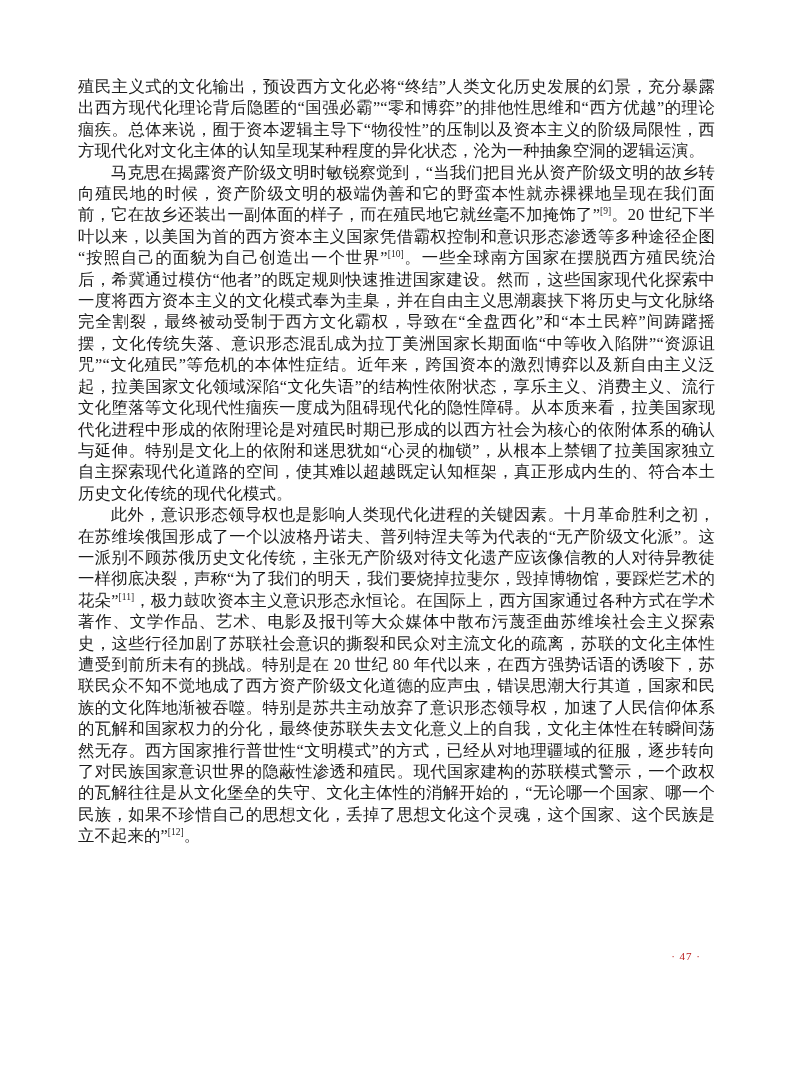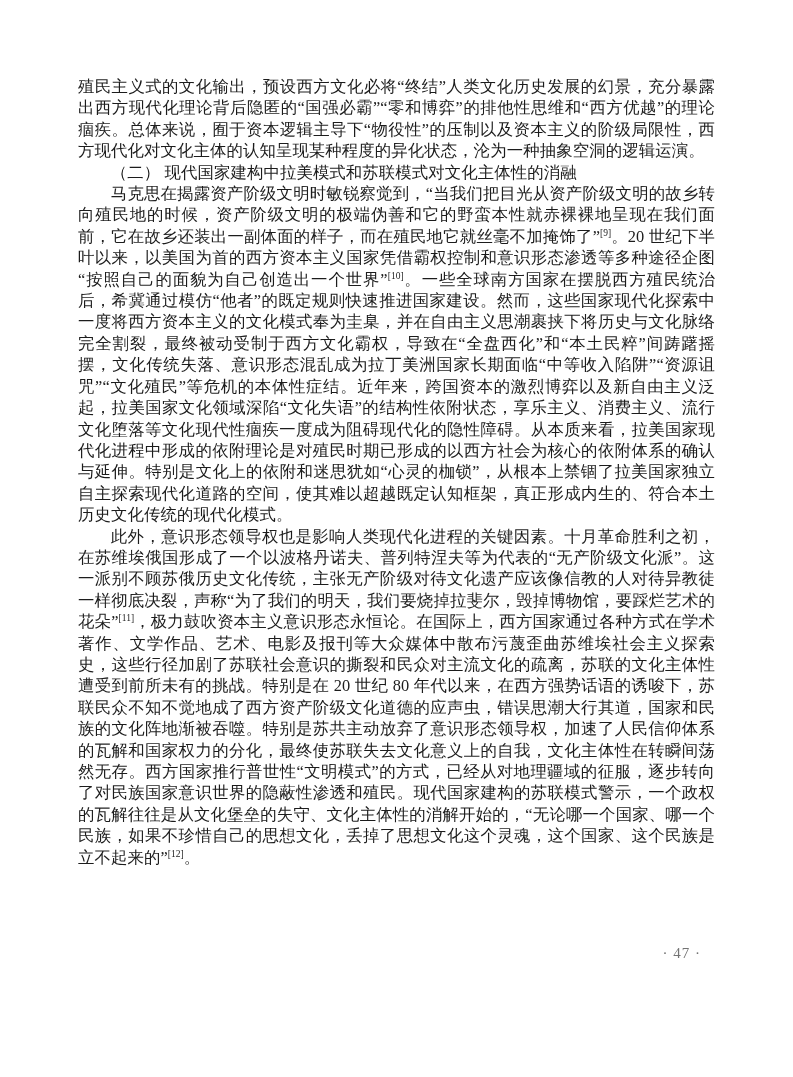--- a/index.html
+++ b/index.html
@@ -37,29 +37,28 @@
   sup.fnref {
     font-size: 9.5px;
     line-height: 0;
     vertical-align: super;
     letter-spacing: 0;
   }
   .page-number {
     position: absolute;
     right: 92px;
     bottom: 52px;
-    font-size: 15px;
+    font-size: 11px;
     letter-spacing: 1px;
-    color: #737373;
+    color: #b91c1c;
   }
 </style>
 </head>
 <body>
 
 <div class="page">
   <div class="content" id="doc-content">
       <p class="para no-indent">殖民主义式的文化输出，预设西方文化必将“终结”人类文化历史发展的幻景，充分暴露出西方现代化理论背后隐匿的“国强必霸”“零和博弈”的排他性思维和“西方优越”的理论痼疾。总体来说，囿于资本逻辑主导下“物役性”的压制以及资本主义的阶级局限性，西方现代化对文化主体的认知呈现某种程度的异化状态，沦为一种抽象空洞的逻辑运演。</p>
-      <p class="heading">（二） 现代国家建构中拉美模式和苏联模式对文化主体性的消融</p>
       <p class="para">马克思在揭露资产阶级文明时敏锐察觉到，“当我们把目光从资产阶级文明的故乡转向殖民地的时候，资产阶级文明的极端伪善和它的野蛮本性就赤裸裸地呈现在我们面前，它在故乡还装出一副体面的样子，而在殖民地它就丝毫不加掩饰了”<sup class="fnref">[9]</sup>。20 世纪下半叶以来，以美国为首的西方资本主义国家凭借霸权控制和意识形态渗透等多种途径企图“按照自己的面貌为自己创造出一个世界”<sup class="fnref">[10]</sup>。一些全球南方国家在摆脱西方殖民统治后，希冀通过模仿“他者”的既定规则快速推进国家建设。然而，这些国家现代化探索中一度将西方资本主义的文化模式奉为圭臬，并在自由主义思潮裹挟下将历史与文化脉络完全割裂，最终被动受制于西方文化霸权，导致在“全盘西化”和“本土民粹”间踌躇摇摆，文化传统失落、意识形态混乱成为拉丁美洲国家长期面临“中等收入陷阱”“资源诅咒”“文化殖民”等危机的本体性症结。近年来，跨国资本的激烈博弈以及新自由主义泛起，拉美国家文化领域深陷“文化失语”的结构性依附状态，享乐主义、消费主义、流行文化堕落等文化现代性痼疾一度成为阻碍现代化的隐性障碍。从本质来看，拉美国家现代化进程中形成的依附理论是对殖民时期已形成的以西方社会为核心的依附体系的确认与延伸。特别是文化上的依附和迷思犹如“心灵的枷锁”，从根本上禁锢了拉美国家独立自主探索现代化道路的空间，使其难以超越既定认知框架，真正形成内生的、符合本土历史文化传统的现代化模式。</p>
       <p class="para">此外，意识形态领导权也是影响人类现代化进程的关键因素。十月革命胜利之初，在苏维埃俄国形成了一个以波格丹诺夫、普列特涅夫等为代表的“无产阶级文化派”。这一派别不顾苏俄历史文化传统，主张无产阶级对待文化遗产应该像信教的人对待异教徒一样彻底决裂，声称“为了我们的明天，我们要烧掉拉斐尔，毁掉博物馆，要踩烂艺术的花朵”<sup class="fnref">[11]</sup>，极力鼓吹资本主义意识形态永恒论。在国际上，西方国家通过各种方式在学术著作、文学作品、艺术、电影及报刊等大众媒体中散布污蔑歪曲苏维埃社会主义探索史，这些行径加剧了苏联社会意识的撕裂和民众对主流文化的疏离，苏联的文化主体性遭受到前所未有的挑战。特别是在 20 世纪 80 年代以来，在西方强势话语的诱唆下，苏联民众不知不觉地成了西方资产阶级文化道德的应声虫，错误思潮大行其道，国家和民族的文化阵地渐被吞噬。特别是苏共主动放弃了意识形态领导权，加速了人民信仰体系的瓦解和国家权力的分化，最终使苏联失去文化意义上的自我，文化主体性在转瞬间荡然无存。西方国家推行普世性“文明模式”的方式，已经从对地理疆域的征服，逐步转向了对民族国家意识世界的隐蔽性渗透和殖民。现代国家建构的苏联模式警示，一个政权的瓦解往往是从文化堡垒的失守、文化主体性的消解开始的，“无论哪一个国家、哪一个民族，如果不珍惜自己的思想文化，丢掉了思想文化这个灵魂，这个国家、这个民族是立不起来的”<sup class="fnref">[12]</sup>。</p>
     </div>
   <div class="page-number">· 47 ·</div>
 </div>
 
 </body></html>

